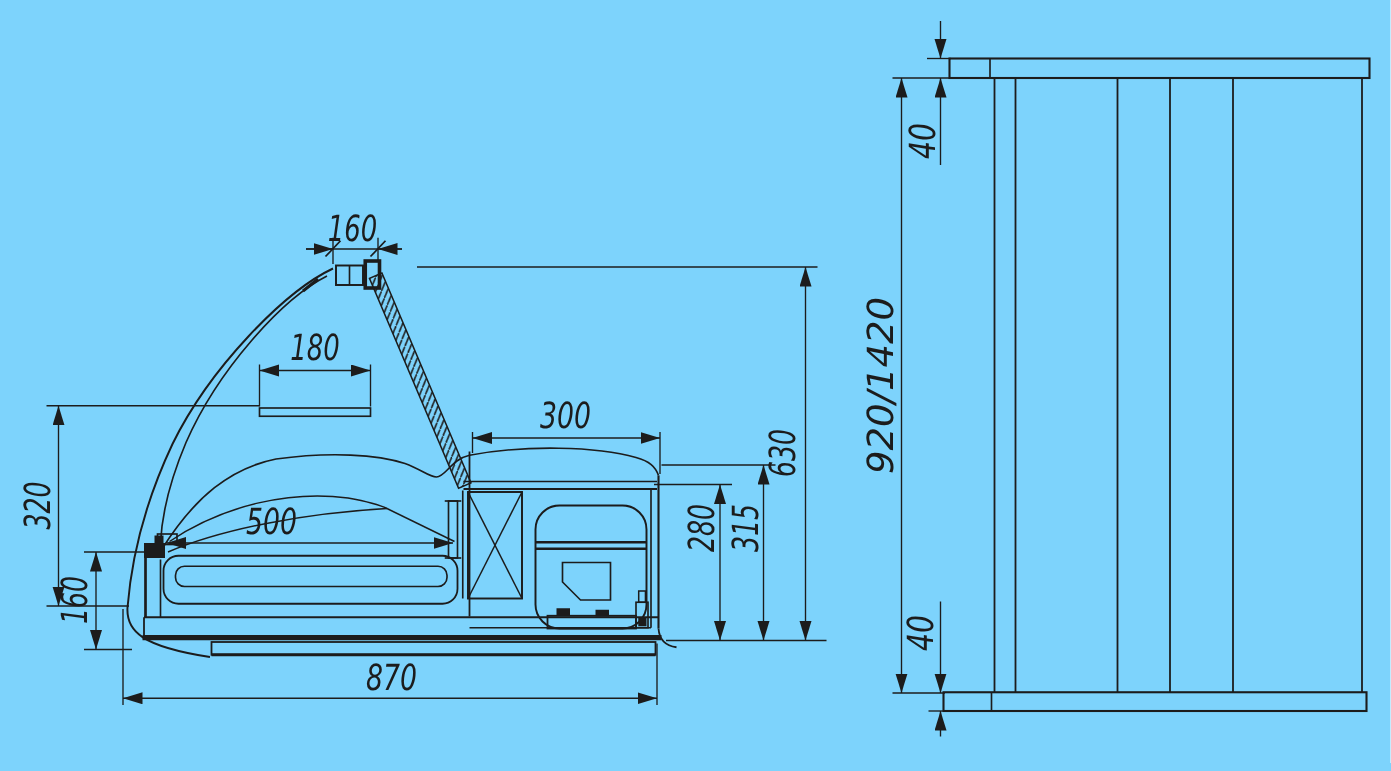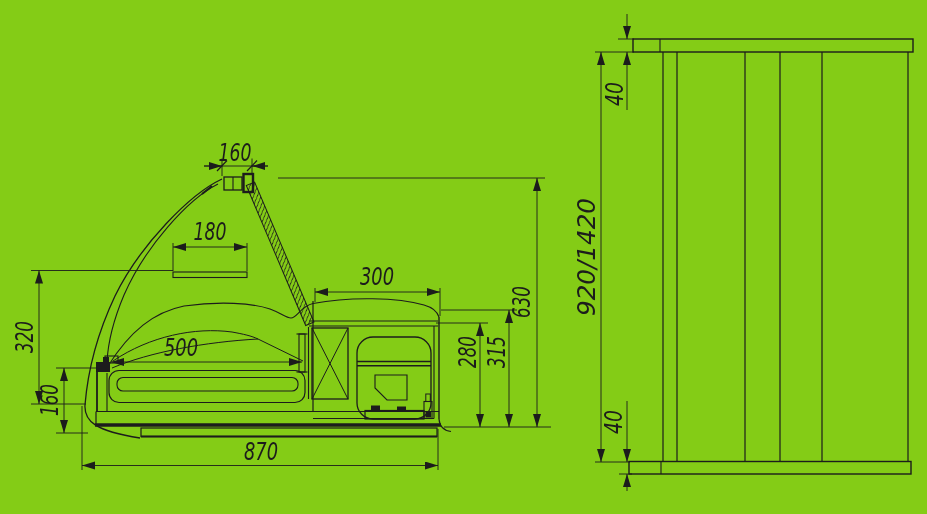--- a/index.html
+++ b/index.html
@@ -1,20 +1,20 @@
 <!DOCTYPE html>
 <html><head>
 <meta charset="utf-8">
 <style>
   html, body { margin: 0; padding: 0; background: #ffffff; }
   .canvas {
     position: relative;
     width: 927px;
     height: 514px;
-    background: #84cc16;
+    background: #7dd3fc;
     overflow: hidden;
   }
   svg { display: block; }
   .dim-text {
     font-family: "DejaVu Sans", sans-serif;
     font-style: italic;
     font-size: 24px;
     fill: #1c1c1c;
   }
 </style>

